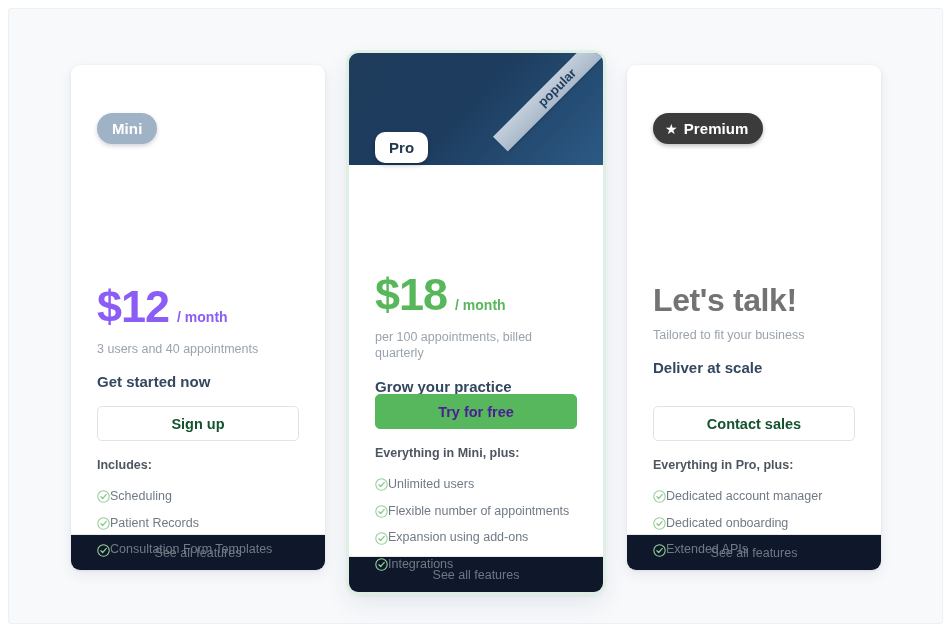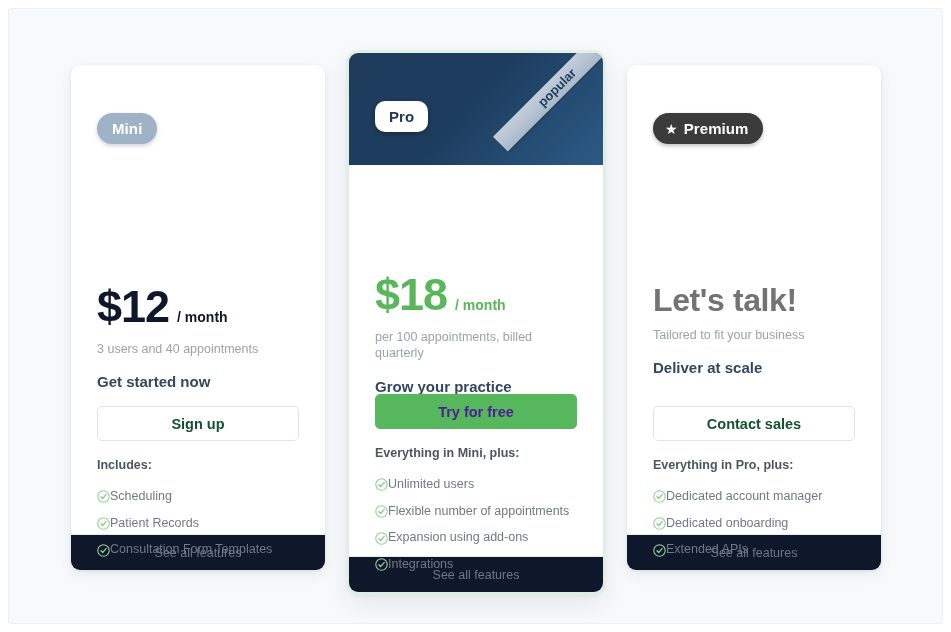--- a/index.html
+++ b/index.html
@@ -94,20 +94,21 @@
     background: #9fb2c6;
     color: #ffffff;
     box-shadow: 0 2px 4px rgba(40,60,90,.22);
   }
   .badge-pro {
     background: #ffffff;
     color: #24394f;
     border-radius: 10px;
     box-shadow: 0 2px 5px rgba(0,0,0,.28);
     padding: 3px 14px;
+    margin-top: 31px;
   }
   .badge-premium {
     background: #3b3b3b;
     color: #ffffff;
     border-radius: 16px;
     box-shadow: 0 2px 4px rgba(0,0,0,.25);
     padding: 0 14px 0 12px;
   }
   .badge-premium .star { font-size: 14px; line-height: 1; margin-right: 2px; }
 
@@ -152,21 +153,21 @@
     font-size: 45px;
     font-weight: bold;
     line-height: 1;
     letter-spacing: -1px;
   }
   .price-unit {
     font-size: 14px;
     font-weight: bold;
     margin-left: 8px;
   }
-  .price-mini, .price-mini + .price-unit { color: #0f172a; }
+  .price-mini, .price-mini + .price-unit { color: #8b5cf6; }
   .price-pro,  .price-pro  + .price-unit { color: #57b75a; }
 
   .talk {
     font-size: 32px;
     font-weight: bold;
     color: #737373;
     line-height: 1;
     letter-spacing: -.4px;
   }
 

